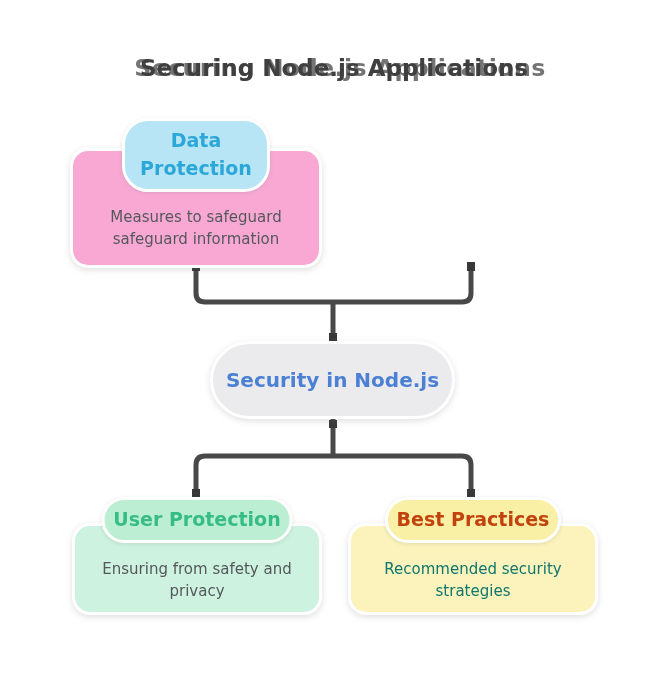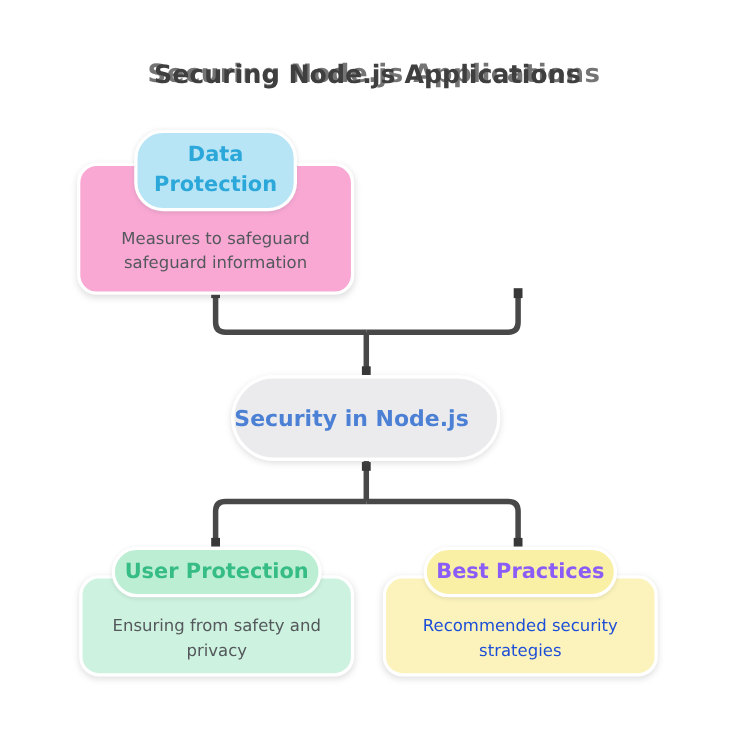--- a/index.html
+++ b/index.html
@@ -52,21 +52,21 @@
   }
   .node-top .node-desc{margin-top:56px;}
   .node-bottom .node-desc{margin-top:33px;}
 
   
   .center-node{
     position:absolute;z-index:1;box-sizing:border-box;
     left:210px;top:341px;width:245px;height:78px;
     border:3px solid #ffffff;border-radius:39px;
     box-shadow:0 2px 6px rgba(110,110,110,.22);
-    display:flex;align-items:center;
+    display:flex;align-items:center;justify-content:center;
     font-weight:bold;font-size:20px;white-space:nowrap;
   }
 </style>
 </head>
 <body>
 
 <div class="canvas">
 
   <div class="title-wrap">
     <span class="title-layer one" style="color: rgb(63, 63, 63);">Securing Node.js Applications</span>
@@ -105,19 +105,19 @@
   </div>
 
   <div class="node node-bottom node-bl" style="background: rgb(205, 242, 223);">
     <div class="node-header" style="background: rgb(188, 238, 211); color: rgb(54, 188, 133);">
       <span>User Protection</span>
     </div>
     <p class="node-desc" style="color: rgb(84, 88, 92);">Ensuring from safety and privacy</p>
   </div>
 
   <div class="node node-bottom node-br" style="background: rgb(251, 243, 187);">
-    <div class="node-header" style="background: rgb(249, 240, 165); color: #8b5cf6; text-align: right;">
+    <div class="node-header" style="background: rgb(249, 240, 165); color: #c2410c; text-align: right;">
       <span>Best Practices</span>
     </div>
-    <p class="node-desc" style="color: #1d4ed8;">Recommended security strategies</p>
+    <p class="node-desc" style="color: #0f766e;">Recommended security strategies</p>
   </div>
 
 </div>
 
 </body></html>

